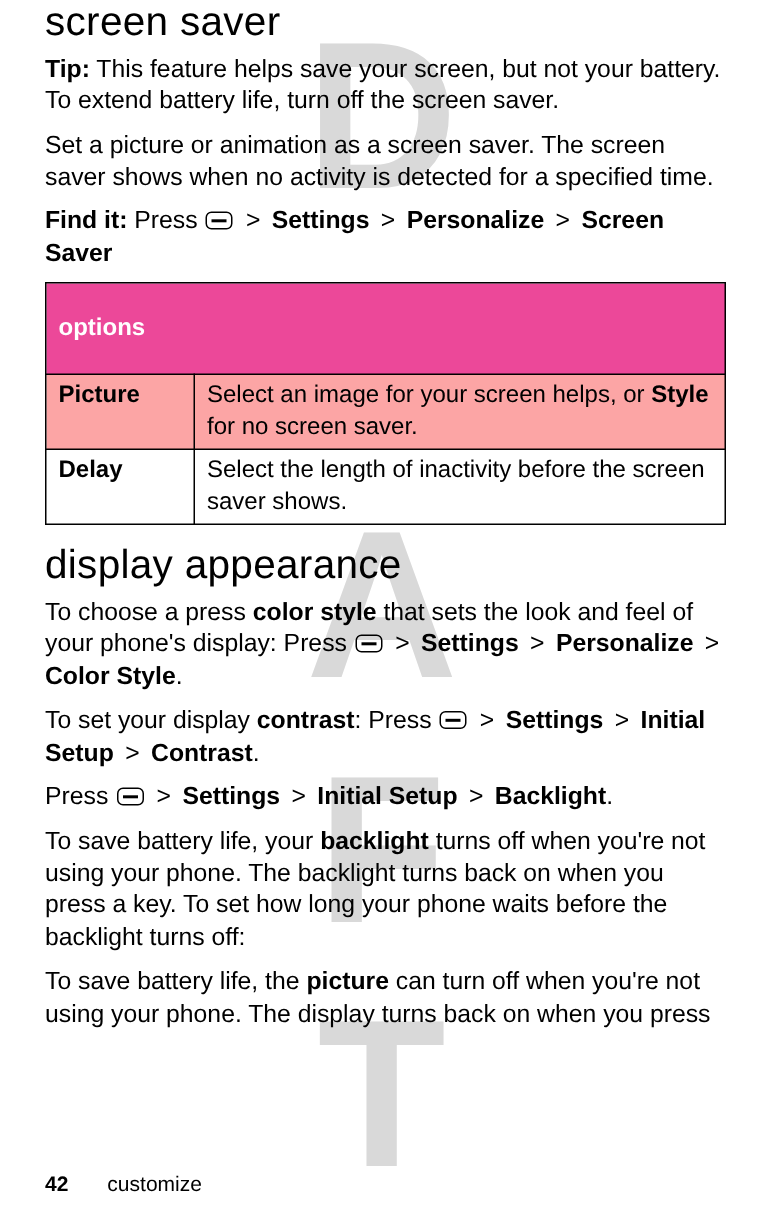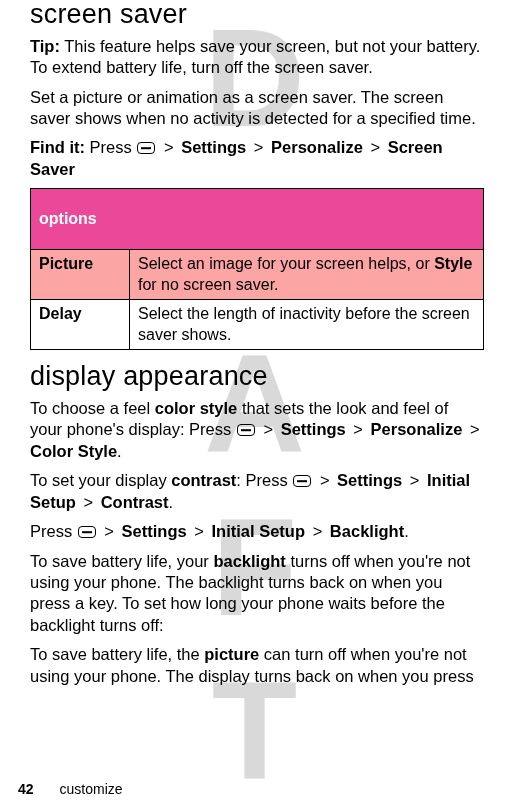--- a/index.html
+++ b/index.html
@@ -89,21 +89,21 @@
     border: 1px solid #000;
     padding: 4px 8px;
     vertical-align: top;
     line-height: 1.28;
   }
   table.options tr.shade td { background: #fca5a5; }
   td.opt-name { font-family: "Arial Narrow", Arial, sans-serif; font-stretch: condensed; font-weight: 700; width: 82px; }
   .footer {
     position: absolute;
     bottom: 14px;
-    left: 18px;
+    left: 30px;
     font-size: 14px;
   }
   .footer .pg { font-weight: 700; margin-right: 26px; }
   .gt { margin: 0 3px; }
 </style>
 </head>
 <body>
 
 <div class="page">
   <div class="watermark">DRAFT</div>
@@ -143,21 +143,21 @@
         <td>
           <span>Select the length of inactivity before the screen saver shows.</span>
         </td>
       </tr>
     </tbody>
       </table>
 
     <h1 class="section">display appearance</h1>
 
     <p class="body">
-      <span>To choose a feel </span><span class="bold">color style</span><span> that sets the look and feel of your phone's display: Press </span><span class="keyicon"></span>
+      <span>To choose a press </span><span class="bold">color style</span><span> that sets the look and feel of your phone's display: Press </span><span class="keyicon"></span>
       <span class="gt">&gt;</span>
       <span class="cond">Settings</span>
       <span class="gt">&gt;</span>
       <span class="cond">Personalize</span>
       <span class="gt">&gt;</span>
       <span class="cond">Color Style</span><span>.</span>
     </p>
 
     <p class="body">
       <span>To set your display </span><span class="bold">contrast</span><span>: Press </span><span class="keyicon"></span>

